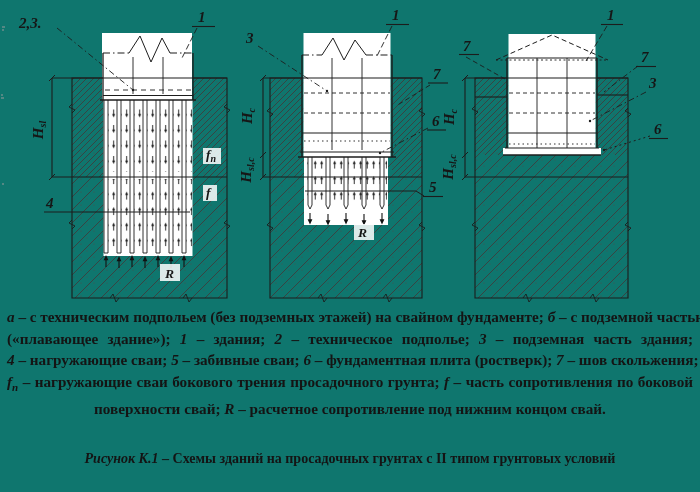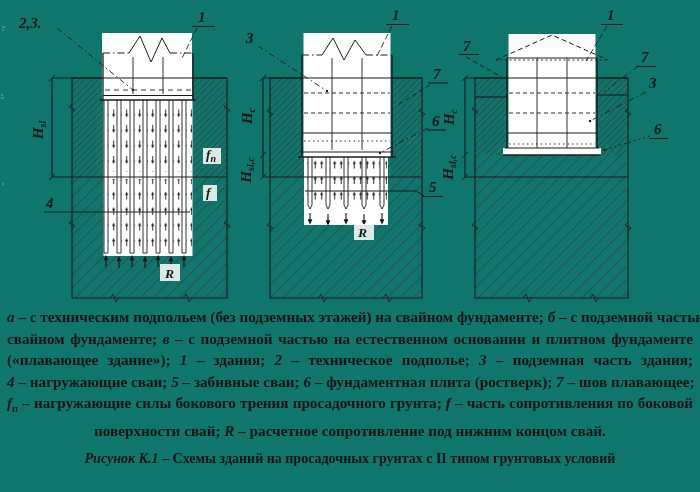--- a/index.html
+++ b/index.html
@@ -240,24 +240,23 @@
       <text class="num" x="649" y="88">3</text>
       <text class="num" x="654" y="134">6</text>
       <text class="dim" transform="translate(454,117) rotate(-90)" text-anchor="middle"><tspan>H</tspan><tspan class="sub" dy="3">c</tspan></text>
       <text class="dim" transform="translate(453,167) rotate(-90)" text-anchor="middle"><tspan>H</tspan><tspan class="sub" dy="3">sl,c</tspan></text>
     </g>
   </g>
 </svg>
 
 <div id="caption">
   <div class="cap-line"><span class="it">а</span><span> – с техническим подпольем (без подземных этажей) на свайном фундаменте; </span><span class="it">б</span><span> – с подземной частью на</span></div>
-  <div class="cap-line"><span>свайном фундаменте; </span><span class="it">в</span><span> – с подземной частью на естественном основании и плитном фундаменте</span></div>
   <div class="cap-line"><span>(«плавающее здание»); </span><span class="it">1</span><span> – здания; </span><span class="it">2</span><span> – техническое подполье; </span><span class="it">3</span><span> – подземная часть здания;</span></div>
-  <div class="cap-line"><span class="it">4</span><span> – нагружающие сваи; </span><span class="it">5</span><span> – забивные сваи; </span><span class="it">6</span><span> – фундаментная плита (ростверк); </span><span class="it">7</span><span> – шов плавающее;</span></div>
-  <div class="cap-line"><span class="it">f</span><sub class="it">n</sub><span> – нагружающие силы бокового трения просадочного грунта; </span><span class="it">f</span><span> – часть сопротивления по боковой</span></div>
+  <div class="cap-line"><span class="it">4</span><span> – нагружающие сваи; </span><span class="it">5</span><span> – забивные сваи; </span><span class="it">6</span><span> – фундаментная плита (ростверк); </span><span class="it">7</span><span> – шов скольжения;</span></div>
+  <div class="cap-line"><span class="it">f</span><sub class="it">n</sub><span> – нагружающие сваи бокового трения просадочного грунта; </span><span class="it">f</span><span> – часть сопротивления по боковой</span></div>
   <div class="cap-line center"><span>поверхности свай; </span><span class="it">R</span><span> – расчетное сопротивление под нижним концом свай.</span></div>
 </div>
 
 <div id="figtitle">
   <div><span class="it">Рисунок К.1</span><span> – Схемы зданий на просадочных грунтах с II типом грунтовых условий</span></div>
 </div>
 
 </div>
 
 </body></html>

